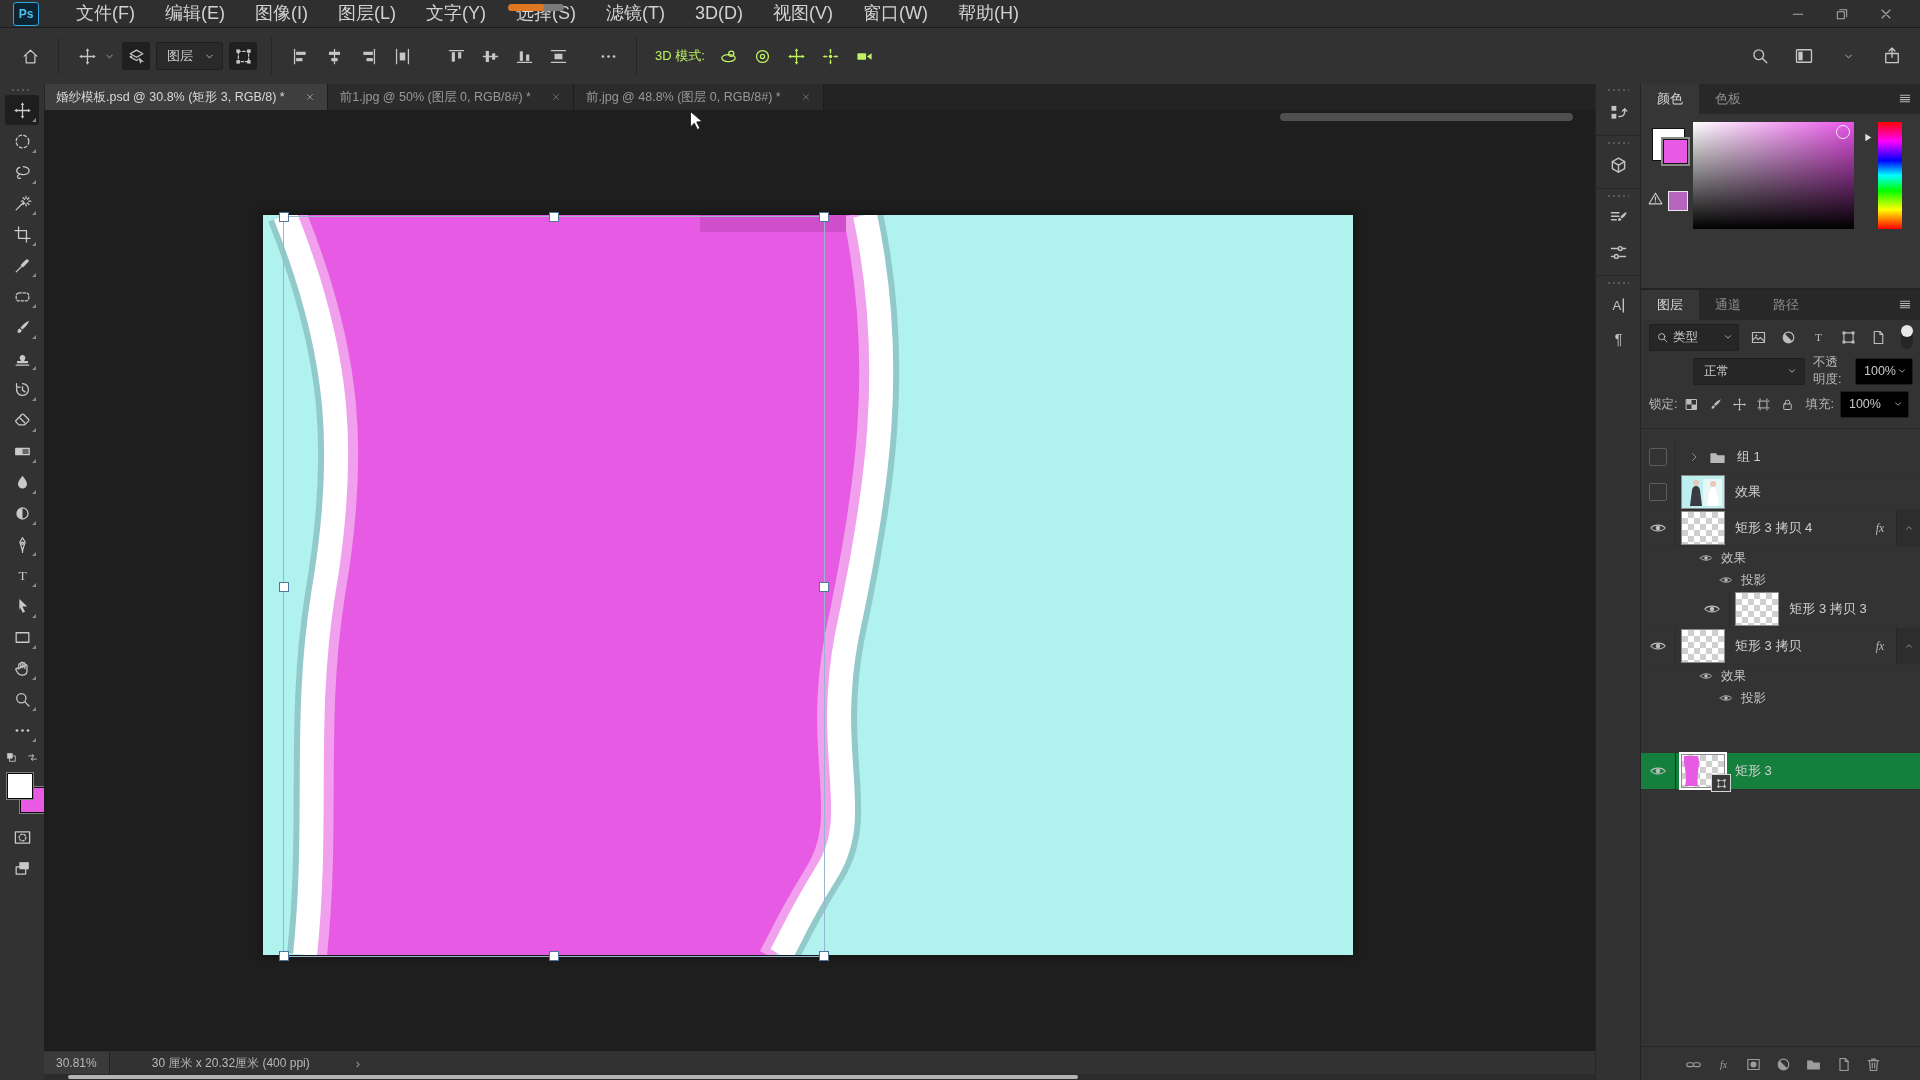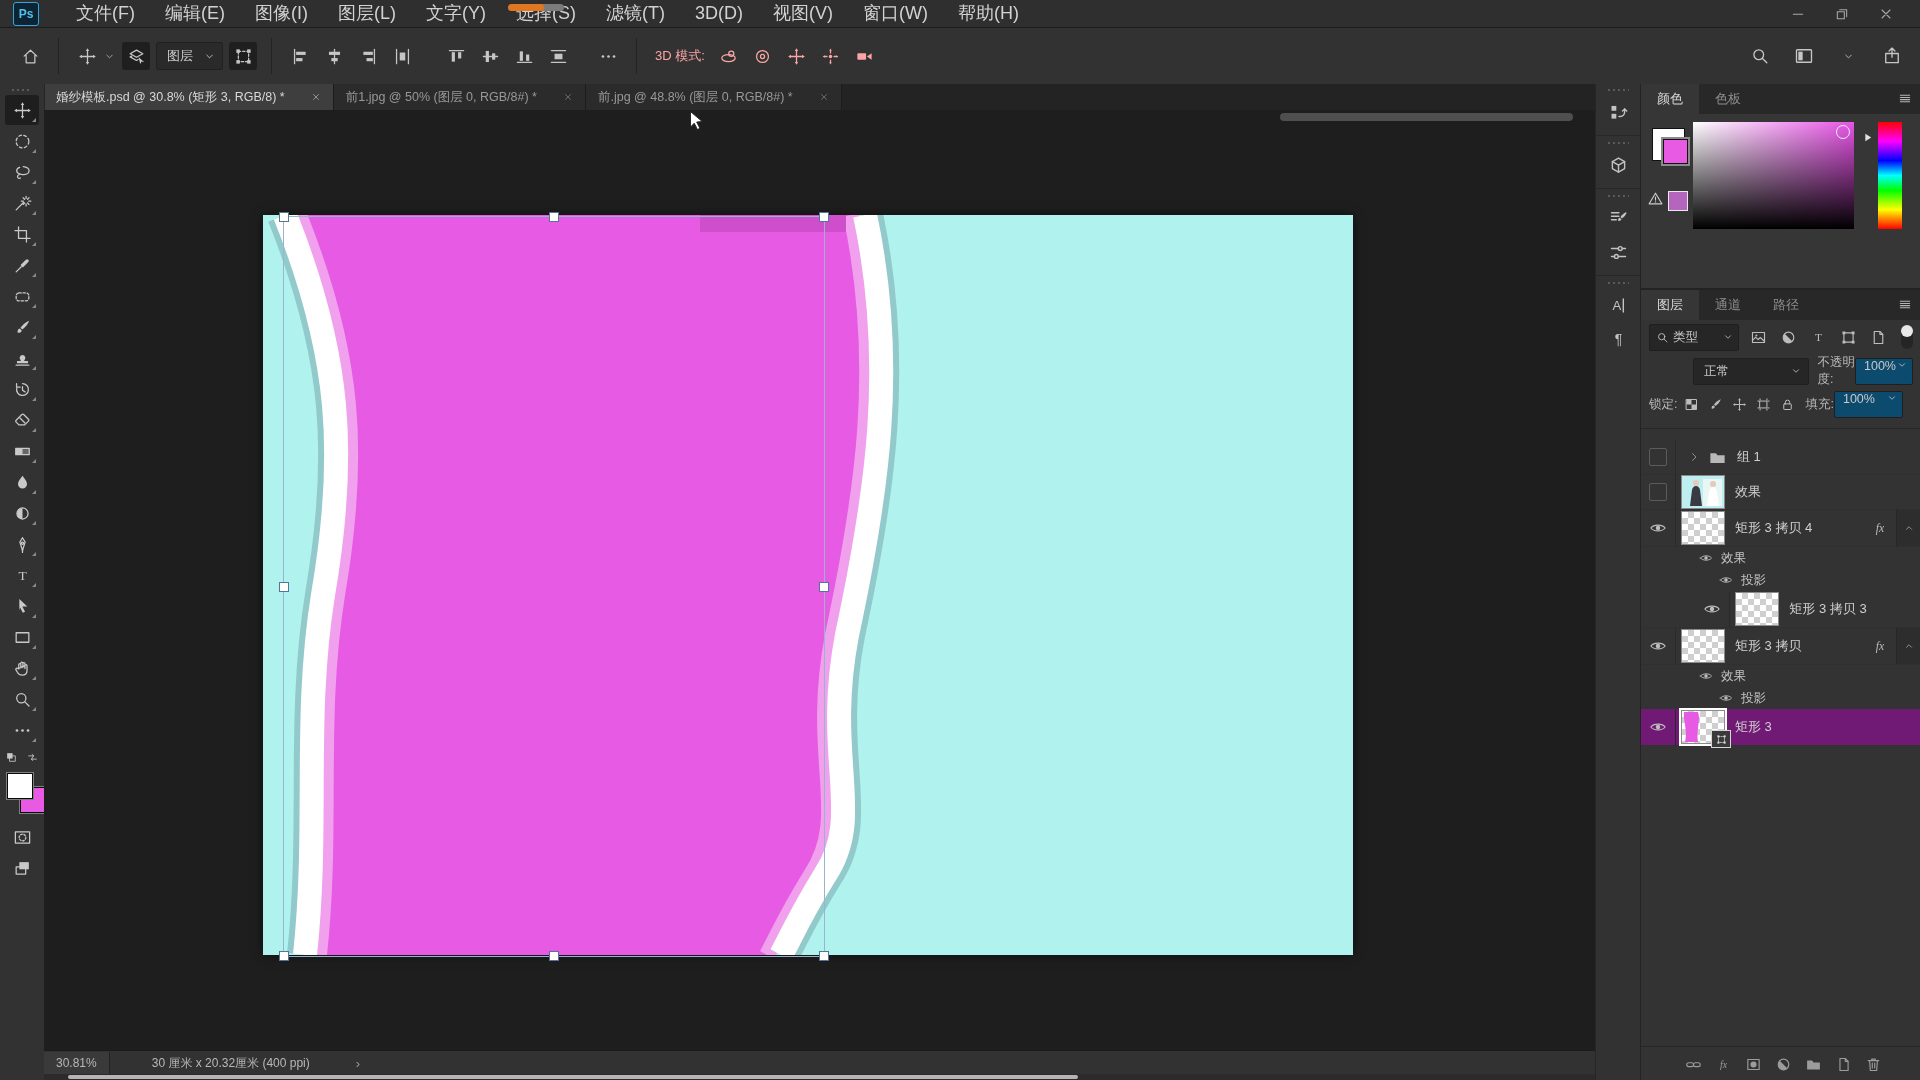--- a/index.html
+++ b/index.html
@@ -22,30 +22,30 @@
   .win-controls{position:absolute;right:0;top:0;height:27px;display:flex;align-items:center;padding-right:12px;}
   .win-btn{width:44px;height:27px;display:flex;align-items:center;justify-content:center;color:#a8a8a8;}
 
   
   .optionsbar{left:0;top:28px;width:1920px;height:56px;background:#323232;border-bottom:1px solid #1c1c1c;
               display:flex;align-items:center;}
   .opt-left{display:flex;align-items:center;padding-left:16px;gap:6px;flex:1;}
   .opt-right{display:flex;align-items:center;gap:16px;padding-right:14px;}
   .obtn{display:flex;align-items:center;justify-content:center;width:28px;height:28px;color:#c6c6c6;border-radius:3px;}
   .obtn.active{background:#1f1f1f;}
-  .obtn.disabled,.olabel.disabled{color:#fca5a5;}
+  .obtn.disabled,.olabel.disabled{color:#bef264;}
   .osep{width:1px;height:36px;background:#232323;margin:0 8px;}
   .olabel{font-size:13px;color:#c6c6c6;margin:0 4px;}
   .odropdown{display:flex;align-items:center;height:26px;background:#2a2a2a;border:1px solid #202020;
              border-radius:2px;padding:0 6px 0 10px;gap:10px;font-size:13px;color:#cccccc;}
   .ochev{color:#b0b0b0;margin-left:-4px;}
 
   
   .tabbar{left:44px;top:84px;width:1551px;height:26px;background:#232323;display:flex;}
-  .dtab{display:flex;align-items:center;gap:26px;padding:0 12px;font-size:12.5px;
+  .dtab{display:flex;align-items:center;gap:20px;padding:0 12px;font-size:12.5px;
         background:#2b2b2b;color:#989898;border-right:1px solid #1c1c1c;white-space:nowrap;}
   .dtab.active{background:#3e3e3e;color:#d8d8d8;}
   .dtab .tclose{opacity:.85;display:flex;}
 
   
   .toolcol{left:0;top:84px;width:44px;height:996px;background:#323232;border-right:1px solid #262626;}
   .grip{height:2px;margin:5px 12px 4px 12px;background:repeating-linear-gradient(90deg,#5a5a5a 0 2px,transparent 2px 5px);}
   .tool{width:34px;height:30px;margin:1px auto 0 auto;display:flex;align-items:center;justify-content:center;
         color:#c9c9c9;border-radius:3px;position:relative;}
   .tool.selected{background:#1e1e1e;}
@@ -105,29 +105,29 @@
            border-radius:2px;padding:0 4px 0 6px;gap:4px;font-size:12.5px;color:#c6c6c6;}
   .typebox .sp{flex:1;}
   .fic{width:20px;display:flex;justify-content:center;color:#bdbdbd;margin-left:10px;}
   .pill{position:relative;width:13px;height:24px;background:#252525;border-radius:7px;margin-left:12px;}
   .pill .knob{position:absolute;left:0.5px;top:0;width:12px;height:12px;background:#e8e8e8;border-radius:50%;}
   .lp-blend{height:34px;padding:0 8px;}
   .blendbox{display:flex;align-items:center;width:140px;height:25px;background:#262626;border:1px solid #1f1f1f;
             border-radius:2px;padding:0 6px 0 10px;font-size:12.5px;color:#c9c9c9;margin-left:44px;}
   .blendbox .sp{flex:1;}
   .lp-label{font-size:12.5px;color:#b9b9b9;margin-left:8px;}
-  .valbox{display:flex;width:62px;height:25px;background:#0c4a6e;border:1px solid #1f1f1f;
-          border-radius:2px;padding:0 4px 0 8px;font-size:12.5px;color:#c9c9c9;}
+  .valbox{display:flex;align-items:center;width:62px;height:25px;background:#000000;border:1px solid #1f1f1f;
+          border-radius:2px;padding:0 4px 0 8px;font-size:12.5px;color:#c9c9c9;margin-left:6px;}
   .valbox .sp{flex:1;}
   .lp-lock{height:32px;padding:0 8px;}
   .lic{width:19px;display:flex;justify-content:center;color:#bdbdbd;margin-left:5px;}
   .lp-divider{height:1px;background:#282828;margin-top:8px;}
   .lp-list{position:absolute;left:0;top:146px;width:280px;bottom:36px;overflow:hidden;background:#333;}
   .lrow{display:flex;align-items:center;position:relative;border-bottom:1px solid #303030;}
-  .lrow.sel{background:#701a75;}
+  .lrow.sel{background:#15803d;margin-top:44px;}
   .eyecell{width:34px;align-self:stretch;display:flex;align-items:center;justify-content:center;
            border-right:1px solid #2a2a2a;color:#bdbdbd;flex:none;}
   .eyebox{width:16px;height:16px;border:1px solid #5c5c5c;border-radius:2px;}
   .thumb{width:42px;height:32px;border:1px solid #8a8a8a;margin-left:5px;flex:none;position:relative;}
   .checker{background-color:#fff;background-image:
      linear-gradient(45deg,#cfcfcf 25%,transparent 25%,transparent 75%,#cfcfcf 75%),
      linear-gradient(45deg,#cfcfcf 25%,transparent 25%,transparent 75%,#cfcfcf 75%);
      background-position:0 0,6px 6px;background-size:12px 12px;}
   .lname{font-size:13px;color:#d0d0d0;margin-left:10px;white-space:nowrap;}
   .fxwrap{position:absolute;right:0;top:0;bottom:0;display:flex;align-items:center;}

